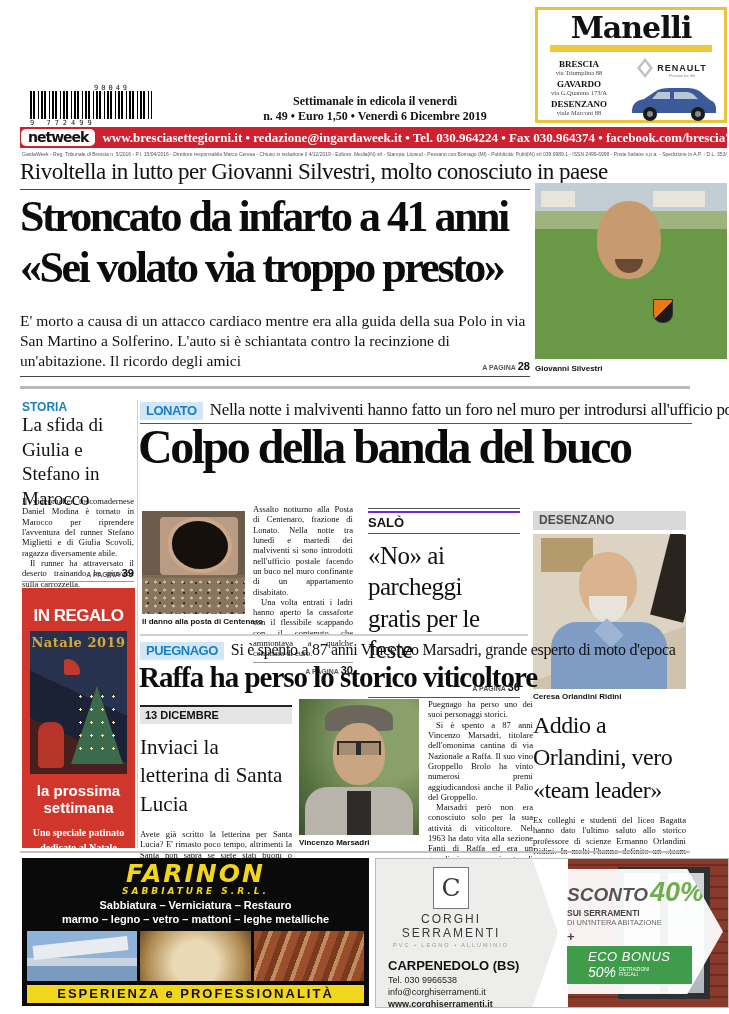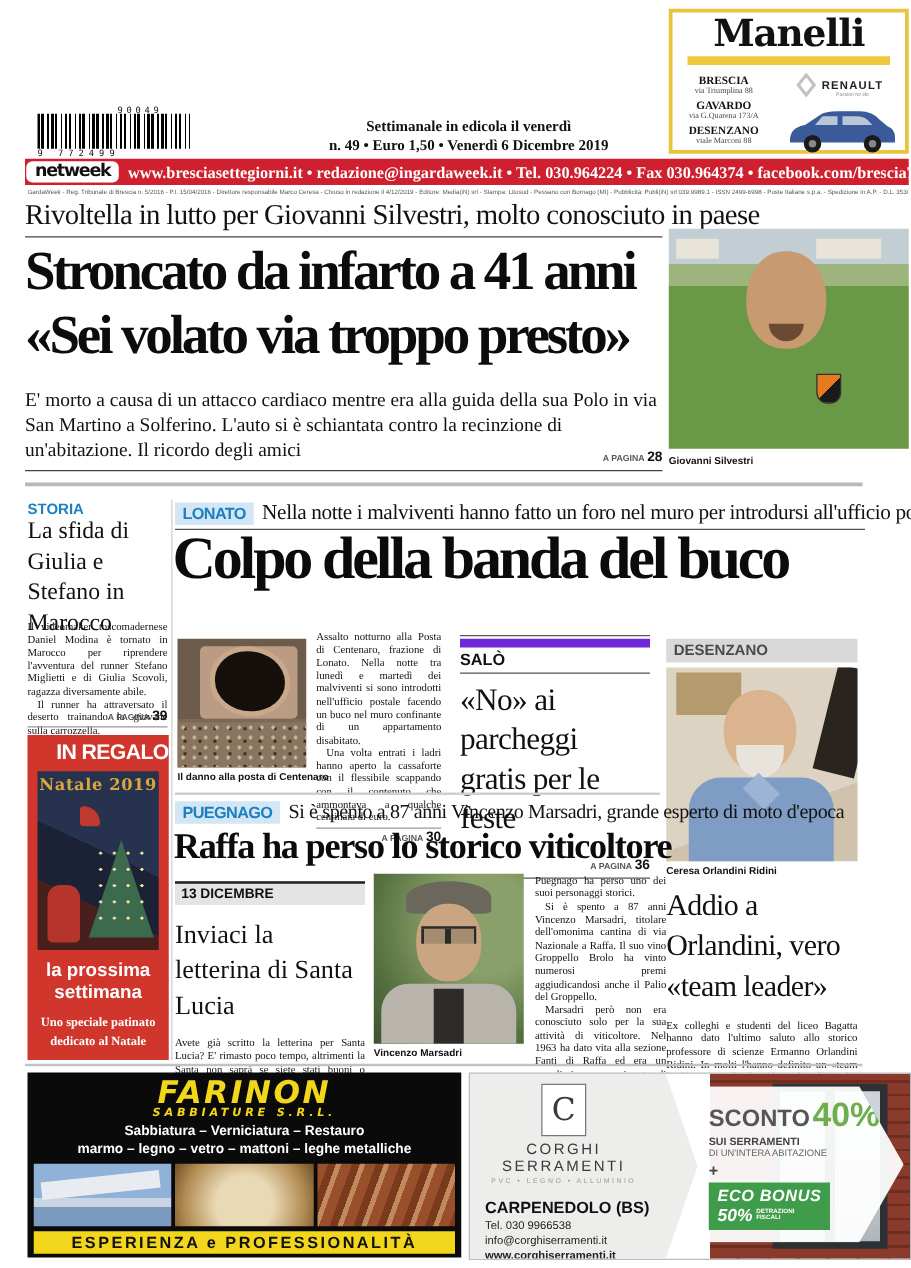--- a/index.html
+++ b/index.html
@@ -64,21 +64,21 @@
   
   .vdiv{position:absolute;left:137px;top:400px;height:448px;border-left:1px solid #d0d0d0;}
   .storia-label{position:absolute;left:22px;top:400px;color:#1a80c0;font-family:"Liberation Sans",sans-serif;font-weight:bold;font-size:12px;}
   .storia-title{position:absolute;left:22px;top:413px;width:112px;font-size:19px;line-height:1.3;}
   .small-body{font-size:8.6px;line-height:1.2;text-align:justify;}
   .storia-body{position:absolute;left:22px;top:496px;width:112px;}
   .indent{text-indent:8px;}
   .storia-ref{position:absolute;left:22px;top:567px;width:112px;text-align:right;border-bottom:1px solid #999;padding-bottom:2px;}
   
   .promo{position:absolute;left:22px;top:588px;width:113px;height:260px;background:#d0362c;text-align:center;overflow:hidden;}
-  .promo-header{color:#fff;font-family:"Liberation Sans",sans-serif;font-weight:bold;font-size:17px;margin-top:4px;letter-spacing:-0.5px;text-align:right;}
+  .promo-header{color:#fff;font-family:"Liberation Sans",sans-serif;font-weight:bold;font-size:17px;margin-top:18px;letter-spacing:-0.5px;}
   .promo-img{position:relative;margin:5px auto 0;width:97px;height:143px;overflow:hidden;
         background:linear-gradient(205deg,#26324e 0 45%,#1b2236 45% 70%,#47201e 70% 100%);}
   .promo-tree{position:absolute;right:4px;bottom:10px;width:0;height:0;
         border-left:26px solid transparent;border-right:26px solid transparent;border-bottom:78px solid #3c6a4c;}
   .promo-lights{position:absolute;right:8px;bottom:14px;width:44px;height:70px;
         background-image:radial-gradient(circle 2px,#ffe9a0 0 1.2px,transparent 1.4px);background-size:11px 13px;}
   .promo-figure{position:absolute;left:8px;bottom:6px;width:26px;height:46px;border-radius:10px 10px 4px 4px;background:#b5352b;}
   .promo-hat{position:absolute;left:34px;top:28px;width:16px;height:16px;border-radius:3px 14px 3px 3px;background:#c0392f;}
   .promo-img-title{position:relative;color:#d9a73a;font-family:"DejaVu Serif",serif;font-weight:bold;font-size:13px;padding-top:4px;letter-spacing:0.5px;}
   .promo-line1{color:#fff;font-family:"Liberation Sans",sans-serif;font-weight:bold;font-size:15px;line-height:1.12;margin-top:9px;}
@@ -96,21 +96,21 @@
   .hole-dark{position:absolute;left:30px;top:10px;width:56px;height:48px;background:#15100c;border-radius:46% 54% 48% 52%;box-shadow:0 0 0 4px #caa98b;}
   .hole-floor{position:absolute;left:0;bottom:0;width:100%;height:36px;
         background-image:radial-gradient(circle 2px,#c9b79b 0 1.4px,transparent 1.6px),radial-gradient(circle 2px,#3a2d22 0 1.2px,transparent 1.5px);
         background-size:9px 8px,12px 10px;background-color:#8a7660;}
   .hole-caption{position:absolute;left:142px;top:617px;width:160px;font-family:"Liberation Sans",sans-serif;font-weight:bold;font-size:8px;}
   .lonato-body{position:absolute;left:253px;top:504px;width:100px;}
   .refline{border-top:1px solid #999;margin-top:3px;padding-top:1px;text-align:right;}
   
   .salo{position:absolute;left:368px;top:508px;width:152px;border-bottom:1px solid #555;padding-bottom:4px;}
   .salo-toprule{border-top:1px solid #555;margin-bottom:2px;}
-  .salo-label{font-family:"Liberation Sans",sans-serif;font-weight:bold;font-size:13px;border-top:7px solid #6d28d9;border-bottom:1px solid #555;padding:2px 0 3px;}
+  .salo-label{font-family:"Liberation Sans",sans-serif;font-weight:bold;font-size:13px;border-top:2px solid #6d28d9;border-bottom:1px solid #555;padding:2px 0 3px;}
   .salo-title{font-size:25px;line-height:1.25;margin-top:6px;letter-spacing:-0.5px;}
   .salo-ref{text-align:right;margin-top:16px;}
   
   .desen{position:absolute;left:533px;top:511px;width:153px;}
   .desen-header{background:#d9d9d9;color:#4a4a4a;font-family:"Liberation Sans",sans-serif;font-weight:bold;font-size:12px;padding:2px 6px 3px;}
   .desen-photo{position:relative;width:153px;height:155px;margin-top:4px;overflow:hidden;background:linear-gradient(160deg,#ddd3c2 0 70%,#cfc3ae 70% 100%);}
   .dp-frame{position:absolute;left:8px;top:4px;width:52px;height:34px;background:#b59a6e;}
   .dp-arm{position:absolute;right:-8px;top:0;width:34px;height:86px;background:#2a241f;transform:rotate(14deg);}
   .dp-head{position:absolute;left:46px;top:18px;width:58px;height:66px;border-radius:48%;background:#d9b astutoe;background:#d9b48e;}
   .dp-beard{position:absolute;left:56px;top:62px;width:38px;height:26px;border-radius:0 0 20px 20px;background:#e8e4dc;}
@@ -166,28 +166,28 @@
   .c-logo{width:34px;height:40px;border:1px solid #777;margin:8px auto 3px;font-family:"DejaVu Serif",serif;
         font-size:25px;color:#3a3a3a;line-height:40px;text-align:center;background:#fff;}
   .c-logo-wrap{width:150px;text-align:center;}
   .c-name{font-family:"Liberation Sans",sans-serif;font-size:12px;letter-spacing:2px;color:#3a3a3a;text-align:center;width:150px;}
   .c-mats{font-family:"Liberation Sans",sans-serif;font-size:5.5px;letter-spacing:2px;color:#999;text-align:center;width:150px;margin-top:2px;}
   .c-city{font-family:"Liberation Sans",sans-serif;font-weight:bold;font-size:13px;margin:10px 0 1px 12px;}
   .c-line{font-family:"Liberation Sans",sans-serif;font-size:9px;margin-left:12px;line-height:1.35;color:#222;}
   .c-web{font-weight:bold;}
   .sconto{position:absolute;left:185px;top:10px;width:130px;background:rgba(255,255,255,.94);
         clip-path:polygon(0 0,78% 0,100% 50%,78% 100%,0 100%);padding:8px 26px 10px 6px;}
-  .sconto-row1{font-family:"Liberation Sans",sans-serif;font-weight:bold;}
+  .sconto-row1{font-family:"Liberation Sans",sans-serif;font-weight:bold;font-style:italic;}
   .sconto-word{font-size:19px;color:#555;}
   .sconto-pct{font-size:27px;color:#6fae4e;margin-left:2px;}
   .sconto-sub1{font-family:"Liberation Sans",sans-serif;font-weight:bold;font-size:8.5px;color:#444;}
   .sconto-sub2{font-family:"Liberation Sans",sans-serif;font-size:7.5px;color:#666;}
   .sconto-plus{font-family:"Liberation Sans",sans-serif;font-weight:bold;font-size:13px;color:#444;margin:2px 0;}
-  .eco-box{background:#3f9c4a;color:#fff;font-family:"Liberation Sans",sans-serif;font-weight:bold;
-        display:inline-block;padding:3px 7px 4px;font-style:italic;}
+  .eco-box{background:#3f9c4a;color:#fff;font-family:"Liberation Sans",sans-serif;font-weight:normal;
+        display:inline-block;padding:3px 21px 4px;font-style:italic;}
   .eco-l1{font-size:13px;letter-spacing:0.5px;}
   .eco-l2{font-size:14px;display:flex;align-items:center;gap:3px;}
   .eco-sub{font-size:5px;line-height:1.1;text-align:left;font-style:normal;}
 </style>
 </head>
 <body>
 
 <div class="page">
 
   <div class="barcode-wrap">

